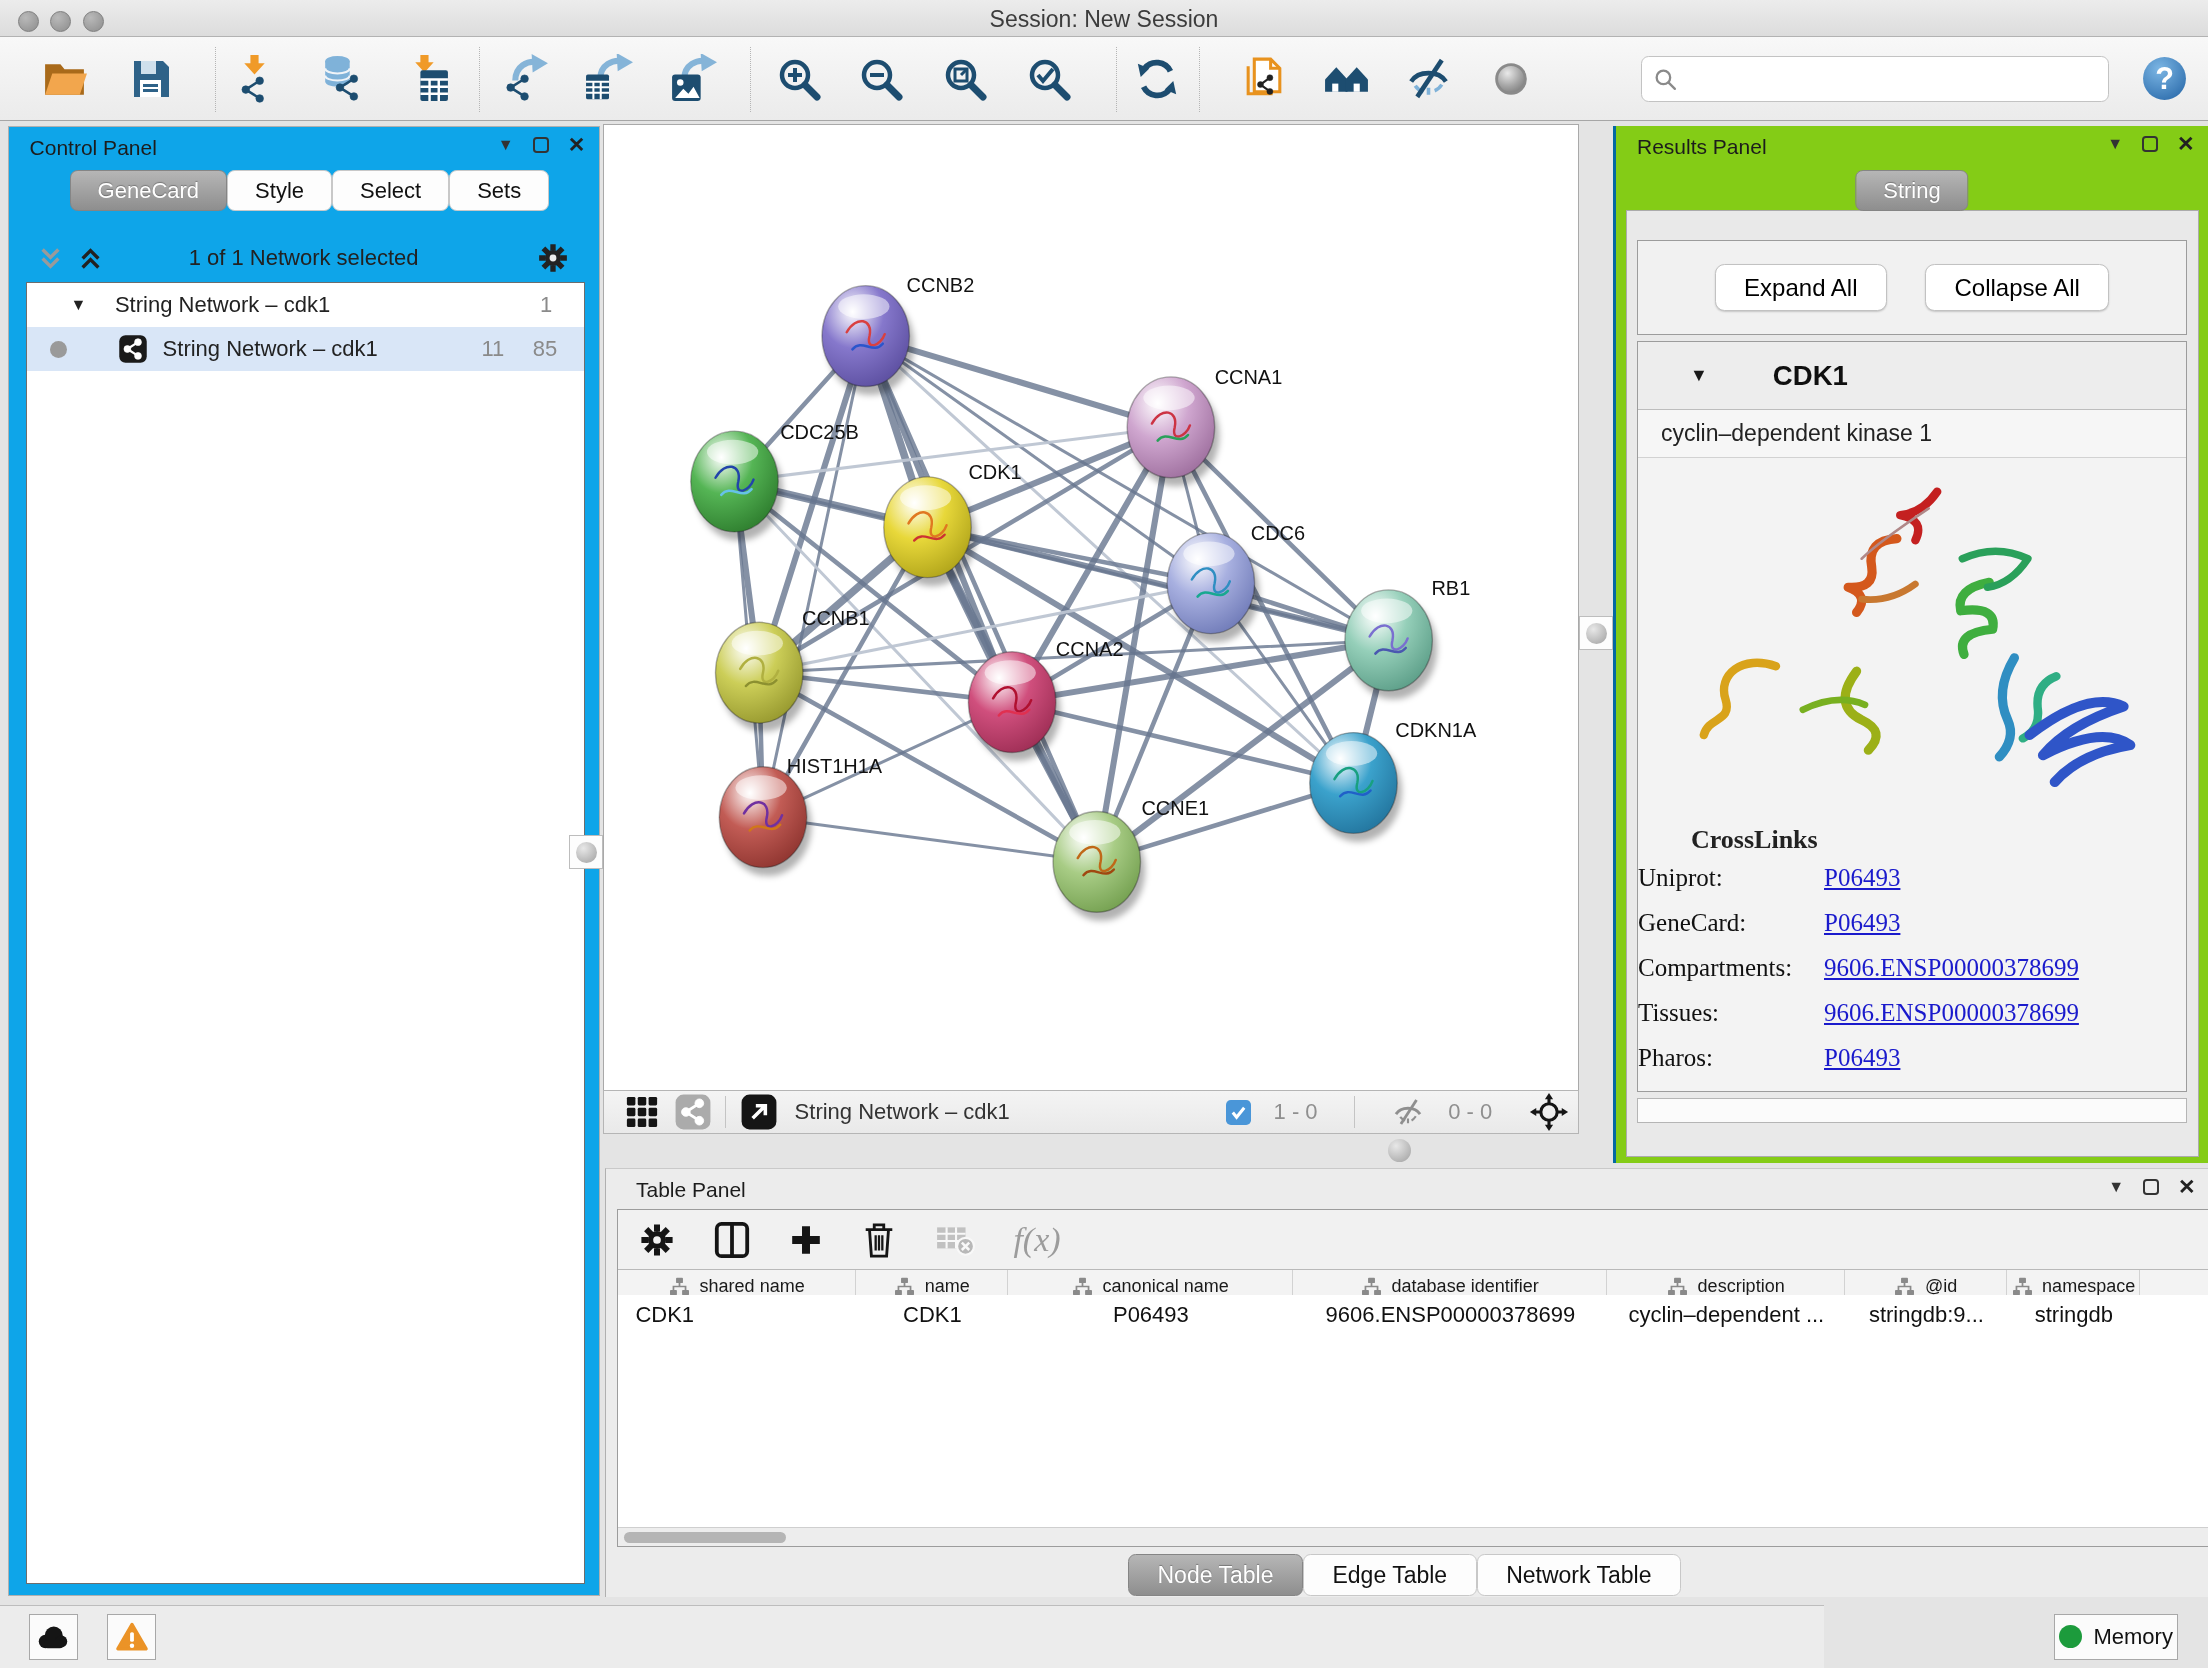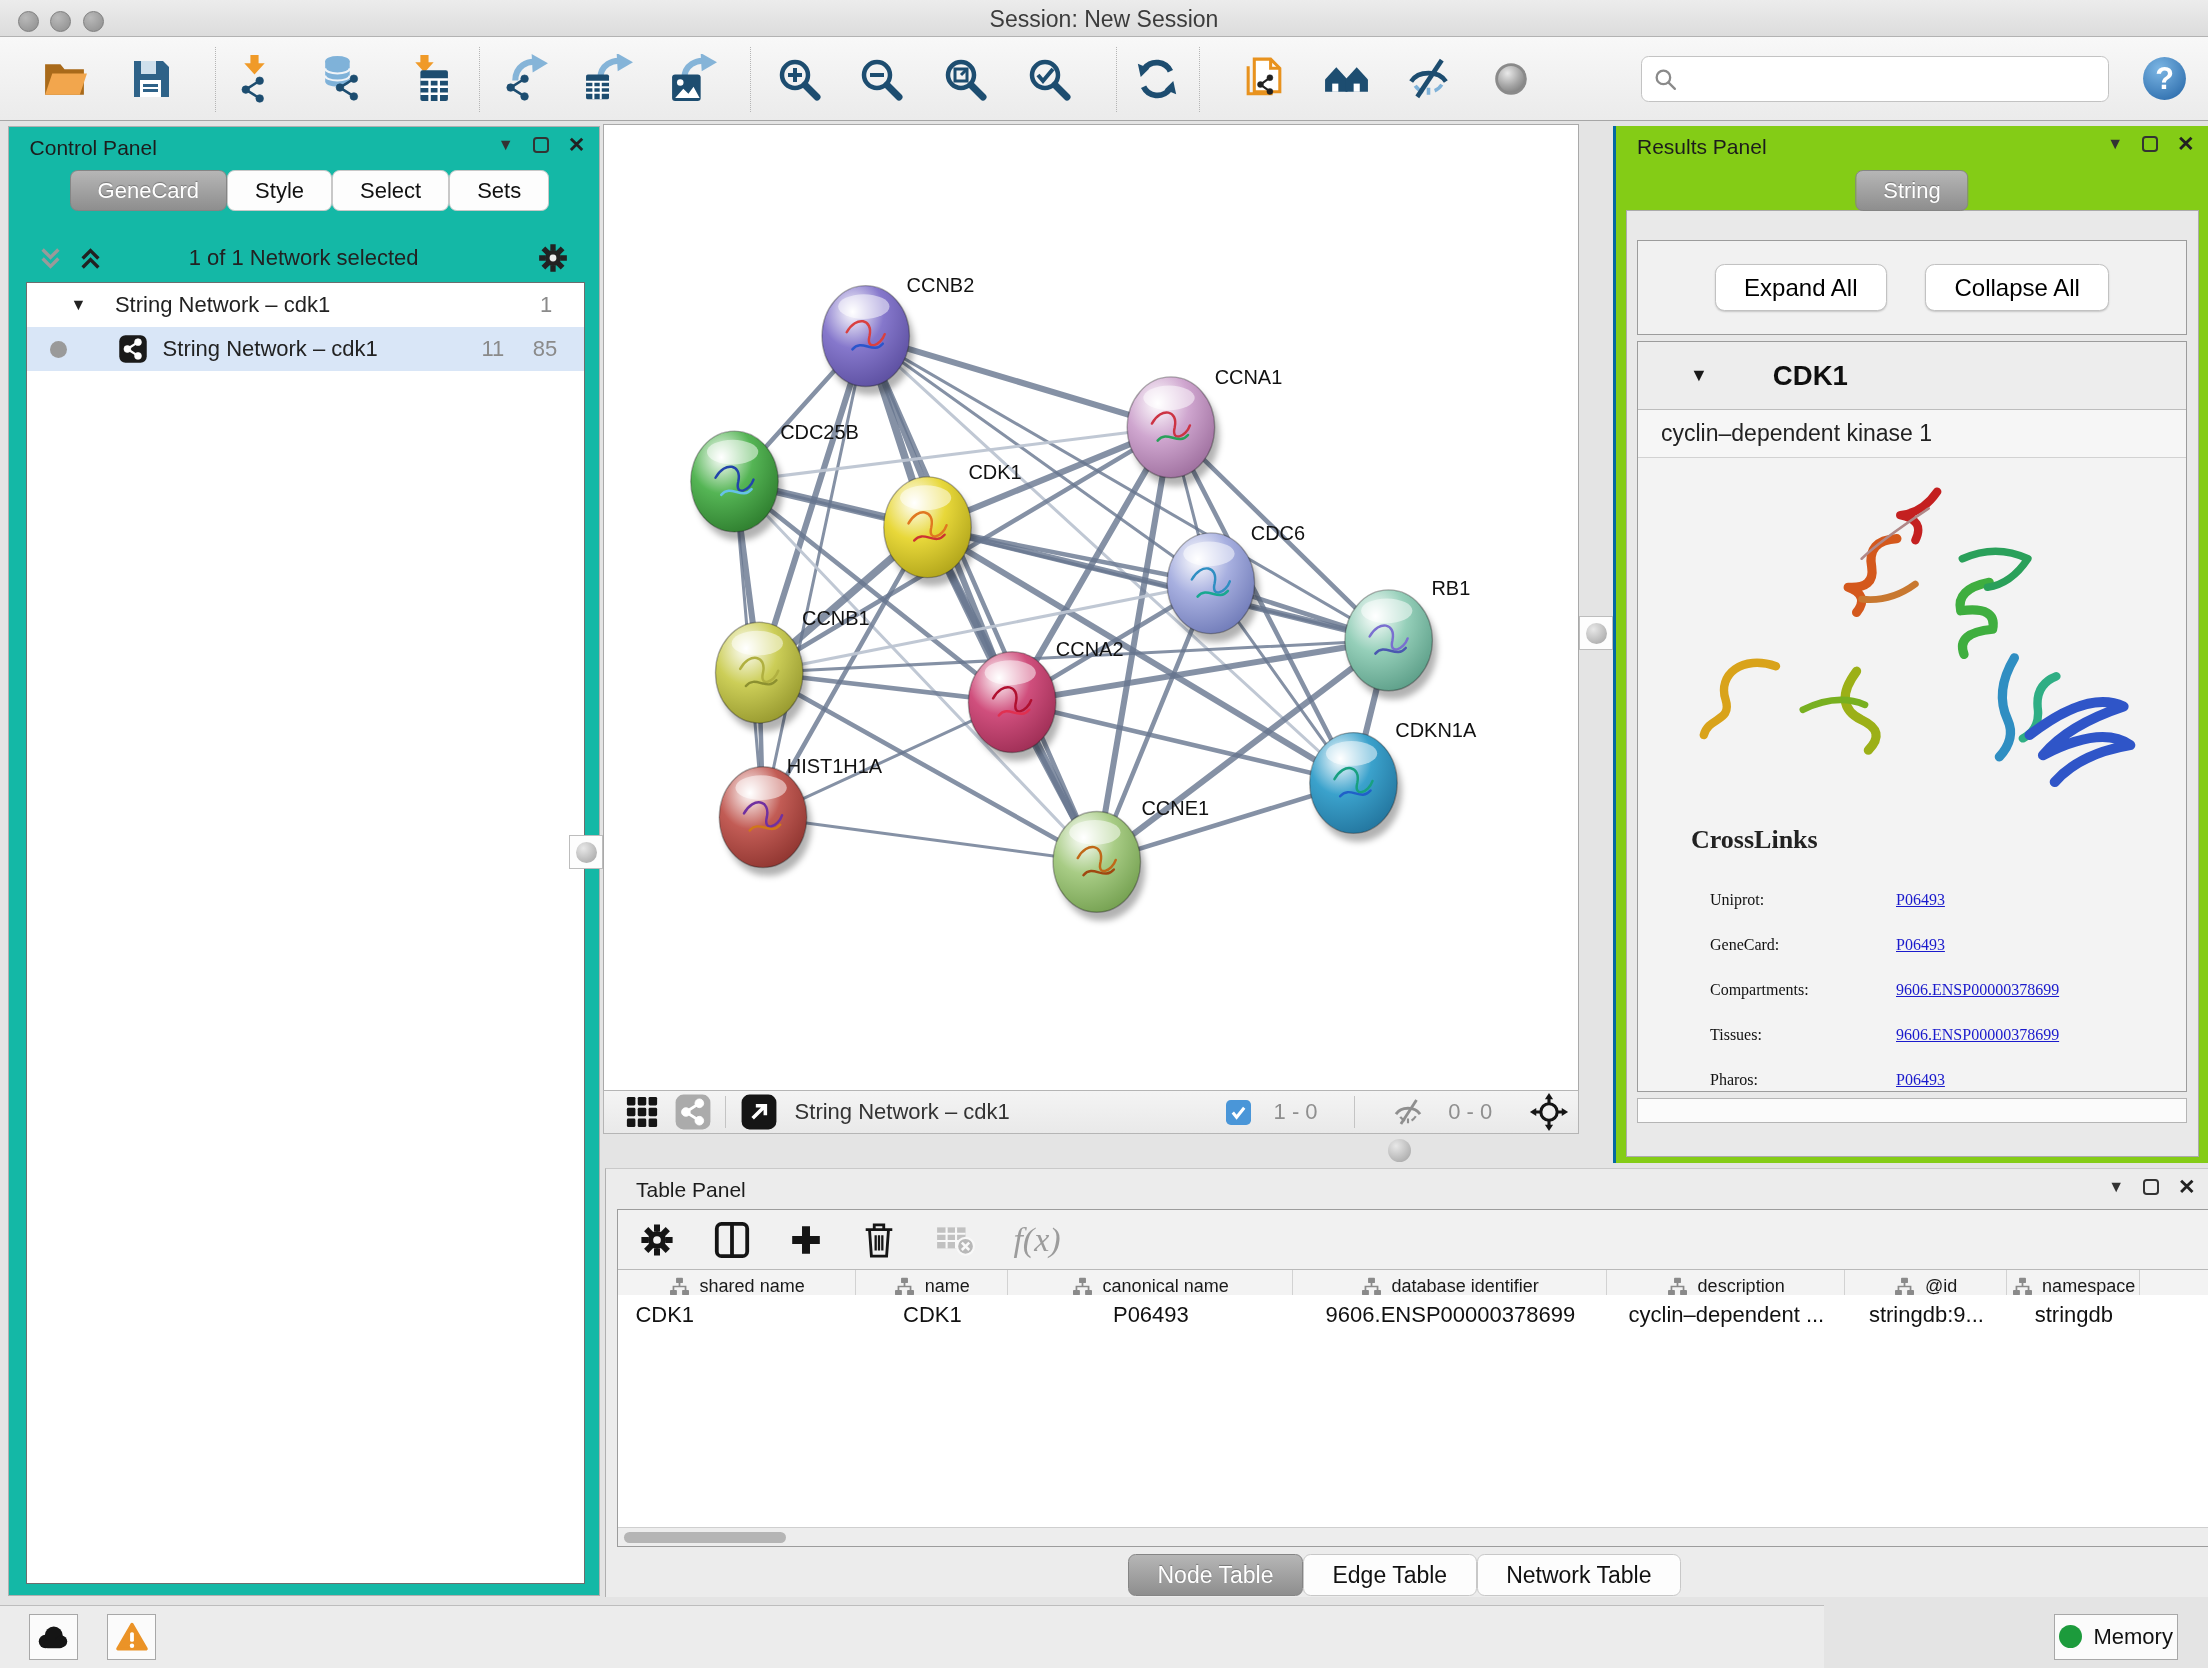--- a/index.html
+++ b/index.html
@@ -24,21 +24,21 @@
   .panel-title { position:absolute; left:21px; top:8.6px; font-size:21px; color:#1c1c1c; }
   .hdr-icons { position:absolute; right:13.3px; top:8.6px; display:flex; gap:19px; align-items:center; }
   .hi-collapse { font-size:16px; color:#333; }
   .hi-float { width:16px; height:16px; border:2.4px solid #333; border-radius:3.8px; }
   .hi-close { font-size:21px; font-weight:bold; color:#222; line-height:16px; }
 
   .tab { padding:6.7px 27px; font-size:22px; background:#fdfdfd; border:1px solid #c8c8c8; border-radius:7.6px; color:#111; }
   .tab.active { background:linear-gradient(#b6b6b6,#8e8e8e); color:#fff; border-color:#858585; text-shadow:0 -1px 1px rgba(0,0,0,.3); }
 
   
-  .control-panel { left:7.6px; top:126px; width:592px; height:1470px; background:#14b8a6; border:1px solid #b0b0b0; }
+  .control-panel { left:7.6px; top:126px; width:592px; height:1470px; background:#0ea5e9; border:1px solid #b0b0b0; }
   .cp-tabs { position:absolute; left:61px; top:43px; display:flex; }
   .cp-statusrow { position:absolute; left:0; top:107px; width:100%; height:48px; }
   .cp-status { position:absolute; width:100%; text-align:center; top:11.4px; font-size:22px; color:#222; }
   .cp-chevrons { position:absolute; left:28.5px; top:11.4px; display:flex; gap:13.3px; }
   .cp-gear { position:absolute; right:30px; top:7.6px; }
   .cp-tree { position:absolute; left:17px; right:13.3px; top:155px; bottom:11.4px; background:#fff; border:1.9px solid #6d6d6d; }
   .tree-row { display:flex; align-items:center; height:44px; font-size:22px; }
   .tree-row .cnt { color:#8a8a8a; }
   .tree-row.selected { background:#d9e6f7; }
 
@@ -60,21 +60,21 @@
   .rp-tab { position:absolute; top:44px; left:50%; transform:translateX(-50%); z-index:2; }
   .rp-buttons { position:absolute; left:21px; right:21px; top:114px; height:95px; background:#f1f1f1; border:1px solid #9c9c9c; display:flex; align-items:center; justify-content:center; gap:38px; }
   .rp-btn { background:#fff; border:1px solid #c2c2c2; border-radius:9.5px; padding:8.6px 28.5px; font-size:24px; box-shadow:0 1px 1.9px rgba(0,0,0,.18); }
   .rp-card { position:absolute; left:21px; right:21px; top:215px; height:751px; background:#f3f3f3; border:1px solid #9c9c9c; }
   .rp-card-hdr { height:68px; border-bottom:1px solid #bdbdbd; display:flex; align-items:center; padding-left:52px; background:#ededed; }
   .rp-card-hdr .tri { font-size:18px; color:#1a1a1a; }
   .rp-gene { margin-left:65px; font-size:27.6px; font-weight:bold; color:#101010; }
   .rp-desc { height:48px; background:#f6f6f6; border-bottom:1px solid #d2d2d2; display:flex; align-items:center; padding-left:23px; font-size:23px; }
   .rp-protein { height:361px; display:flex; justify-content:center; align-items:center; }
   .xl-head { margin:5.7px 0 9.5px 53px; font-family:"Liberation Serif", serif; font-weight:bold; font-size:26px; }
-  .xl-row { display:flex; margin-left:72px; height:45px; align-items:flex-end; font-family:"Liberation Serif", serif; font-size:16px; }
+  .xl-row { display:flex; height:45px; align-items:flex-start; font-family:"Liberation Serif", serif; font-size:25px; }
   .xl-label { width:186px; color:#111; }
   .xl-link { color:#1a1acc; text-decoration:underline; }
   .rp-strip { position:absolute; left:21px; right:21px; top:972px; height:25px; background:#fbfbfb; border:1px solid #b5b5b5; }
 
   
   .table-panel { left:605px; top:1168px; width:1604px; height:429px; background:#ececec; border-left:1px solid #b0b0b0; border-top:1px solid #c9c9c9; }
   .tp-box { position:absolute; left:11.4px; right:0; top:40px; bottom:50px; background:#f1f1f1; border:1px solid #9c9c9c; overflow:hidden; }
   .tp-toolbar { display:flex; align-items:center; gap:38px; padding:11.4px 0 9.5px 21px; }
   .tp-fx { font-family:"Liberation Serif", serif; font-style:italic; font-size:34px; color:#9c9c9c; }
   .tp-head { display:flex; background:#f3f3f3; border-top:1px solid #b9b9b9; border-bottom:1px solid #b9b9b9; height:36px; }

